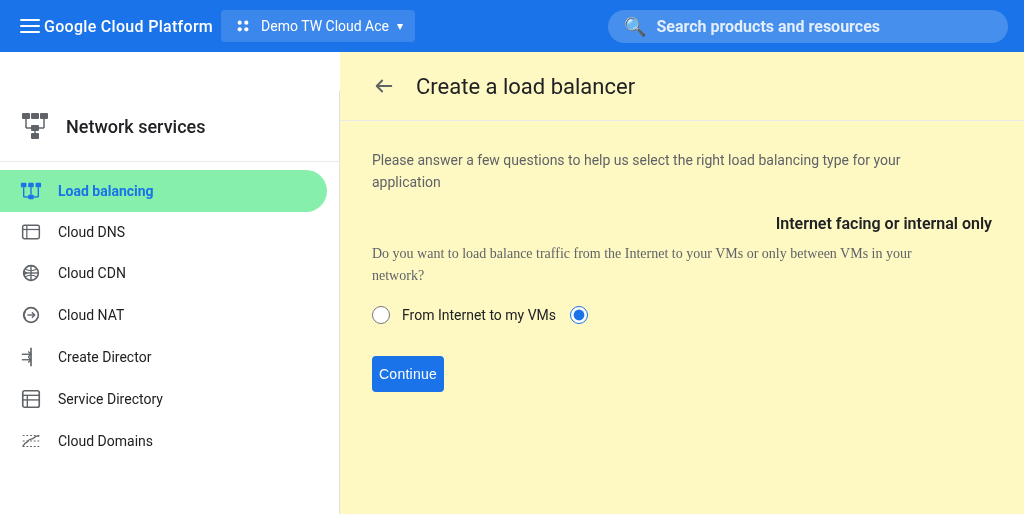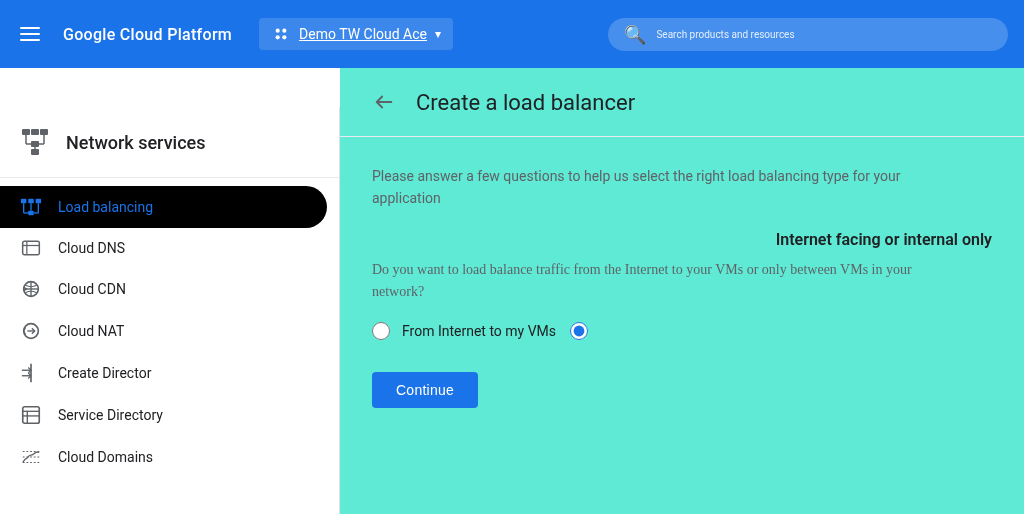--- a/index.html
+++ b/index.html
@@ -3,23 +3,23 @@
   <meta charset="utf-8">
   <style>
     * { box-sizing: border-box; margin: 0; padding: 0; }
     body { font-family: 'Google Sans', Roboto, Arial, sans-serif; font-size: 14px; color: #202124; background: #fff; width: 1024px; height: 514px; overflow: hidden; }
 
     
     .topbar {
       display: flex;
       align-items: center;
       background: #1a73e8;
-      height: 68px;
+      height: 52px;
       padding: 0 16px;
-      gap: 19px;
+      gap: 0;
     }
     .topbar-menu-icon {
       color: white;
       font-size: 20px;
       cursor: pointer;
       display: flex;
       flex-direction: column;
       gap: 4px;
       padding: 4px;
     }
@@ -47,21 +47,20 @@
       color: white;
       cursor: pointer;
       margin-left: 8px;
     }
     .topbar-project-icon {
       width: 20px;
       height: 20px;
     }
     .topbar-project-name {
       font-size: 14px;
-      text-decoration: underline;
     }
     .topbar-chevron {
       font-size: 12px;
     }
     .topbar-search {
       margin-left: auto;
       display: flex;
       align-items: center;
       background: rgba(255,255,255,0.2);
       border-radius: 24px;
@@ -70,21 +69,22 @@
       flex: 1;
       max-width: 400px;
       cursor: text;
     }
     .topbar-search-icon {
       color: white;
       font-size: 18px;
     }
     .topbar-search-placeholder {
       color: rgba(255,255,255,0.85);
-      font-size: 10px;
+      font-size: 16px;
+      font-weight: bold;
     }
 
     
     .main-layout {
       display: flex;
       height: calc(514px - 52px);
     }
 
     
     .sidebar {
@@ -122,44 +122,44 @@
       align-items: center;
       gap: 16px;
       padding: 10px 20px;
       cursor: pointer;
       color: #202124;
       font-size: 14px;
       border-radius: 0 24px 24px 0;
       margin-right: 12px;
     }
     .sidebar-item.active {
-      background: #000000;
+      background: #86efac;
       color: #1a73e8;
-      font-weight: 400;
+      font-weight: 700;
     }
     .sidebar-item-icon {
       width: 22px;
       text-align: center;
       font-size: 18px;
       color: #5f6368;
       flex-shrink: 0;
     }
     .sidebar-item.active .sidebar-item-icon {
       color: #1a73e8;
     }
     .sidebar-item-label {
       font-size: 14px;
     }
 
     
     .content {
       flex: 1;
       padding: 0;
       overflow-y: auto;
-      background: #5eead4;
+      background: #fef9c3;
     }
     .content-header {
       display: flex;
       align-items: center;
       gap: 16px;
       padding: 18px 28px;
       border-bottom: 1px solid #e8eaed;
     }
     .back-button {
       color: #5f6368;
@@ -223,21 +223,21 @@
     }
     .radio-label {
       font-size: 14px;
       color: #202124;
     }
     .continue-button {
       background: #1a73e8;
       color: white;
       border: none;
       border-radius: 4px;
-      padding: 10px 24px;
+      padding: 10px 7px;
       font-size: 14px;
       font-weight: 500;
       cursor: pointer;
       letter-spacing: 0.25px;
     }
 
     
     .svg-icon {
       display: inline-flex;
       align-items: center;

